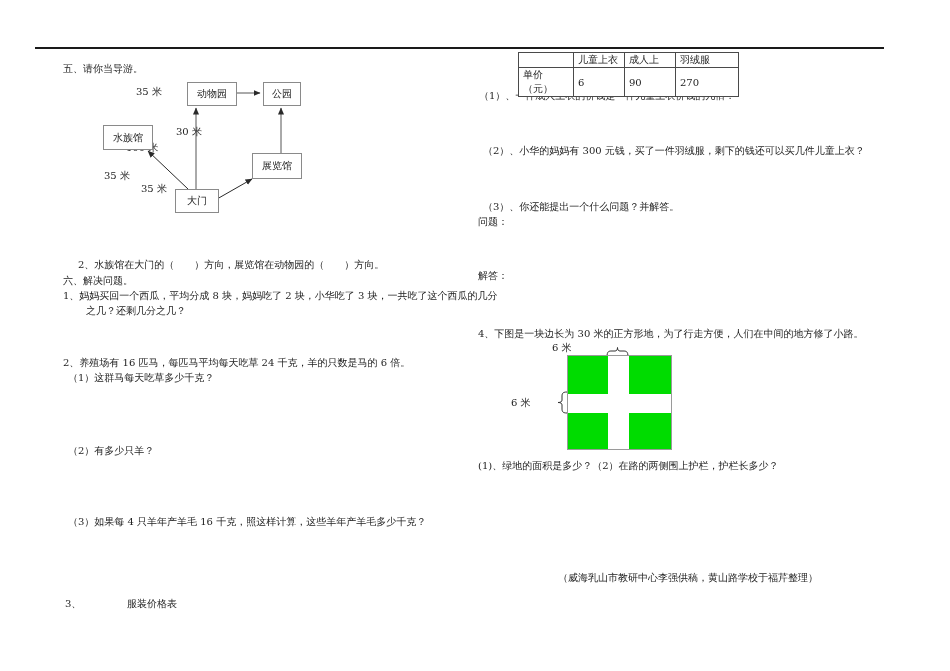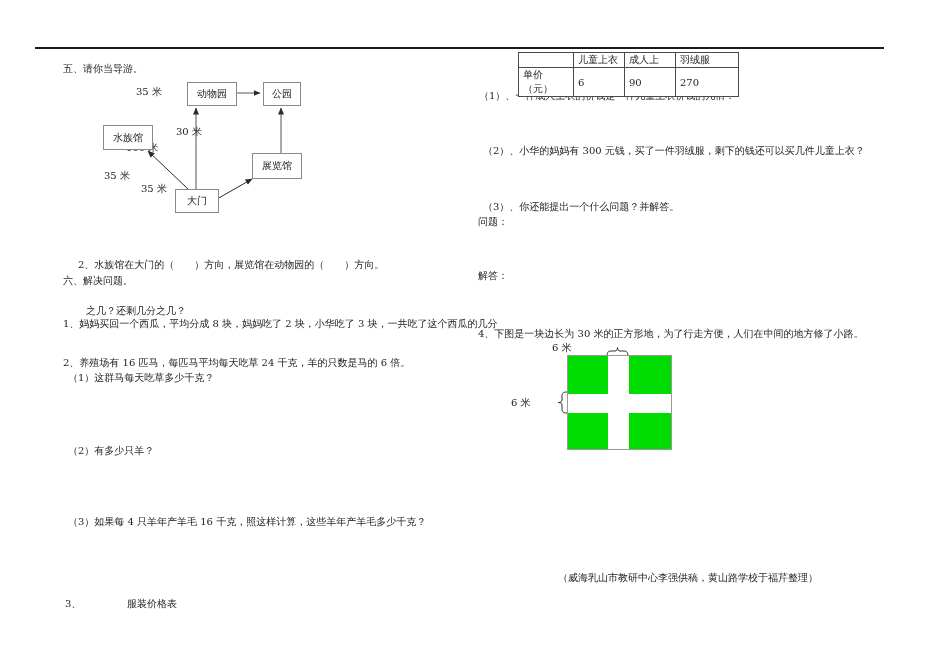--- a/index.html
+++ b/index.html
@@ -20,21 +20,21 @@
   #lbl-d-30{left:176px;top:125px;}
   #lbl-d-100{left:126px;top:141px;}
   #lbl-d-35l{left:104px;top:169px;}
   #lbl-d-25{left:141px;top:182px;}
   
   #sec5-title{left:63px;top:62px;}
   #q1-l1{left:78px;top:227px;}
   #q1-l2{left:86px;top:242px;}
   #q1-l3{left:78px;top:258px;}
   #sec6-title{left:63px;top:274px;}
-  #p1-l1{left:63px;top:289px;margin-top:28px;}
+  #p1-l1{left:63px;top:289px;}
   #p1-l2{left:86px;top:304px;}
   #p2{left:63px;top:356px;}
   #p2-q1{left:68px;top:371px;}
   #p2-q2{left:68px;top:444px;}
   #p2-q3{left:68px;top:515px;}
   #p3-num{left:65px;top:597px;}
   #p3-title{left:127px;top:597px;}
   
   table.price{position:absolute;left:518px;top:52px;border-collapse:collapse;z-index:2;}
   table.price td{border:1px solid #4a4a4a;font-size:10px;height:14px;padding:0 4px;background:#fff;}
@@ -144,15 +144,16 @@
   <div class="txt" id="sq-top-label">6 米</div>
   <div class="txt" id="sq-left-label">6 米</div>
 
   <div class="square">
     <div class="green-cell" id="g-tl" style="background: rgb(0, 220, 0);"></div>
     <div class="green-cell" id="g-tr" style="background: rgb(0, 220, 0);"></div>
     <div class="green-cell" id="g-bl" style="background: rgb(0, 220, 0);"></div>
     <div class="green-cell" id="g-br" style="background: rgb(0, 220, 0);"></div>
   </div>
 
+  <div class="txt" id="p4-q">(1)、绿地的面积是多少？（2）在路的两侧围上护栏，护栏长多少？</div>
   <div class="txt" id="footer">（威海乳山市教研中心李强供稿，黄山路学校于福芹整理）</div>
 
 </div>
 
 </body></html>

